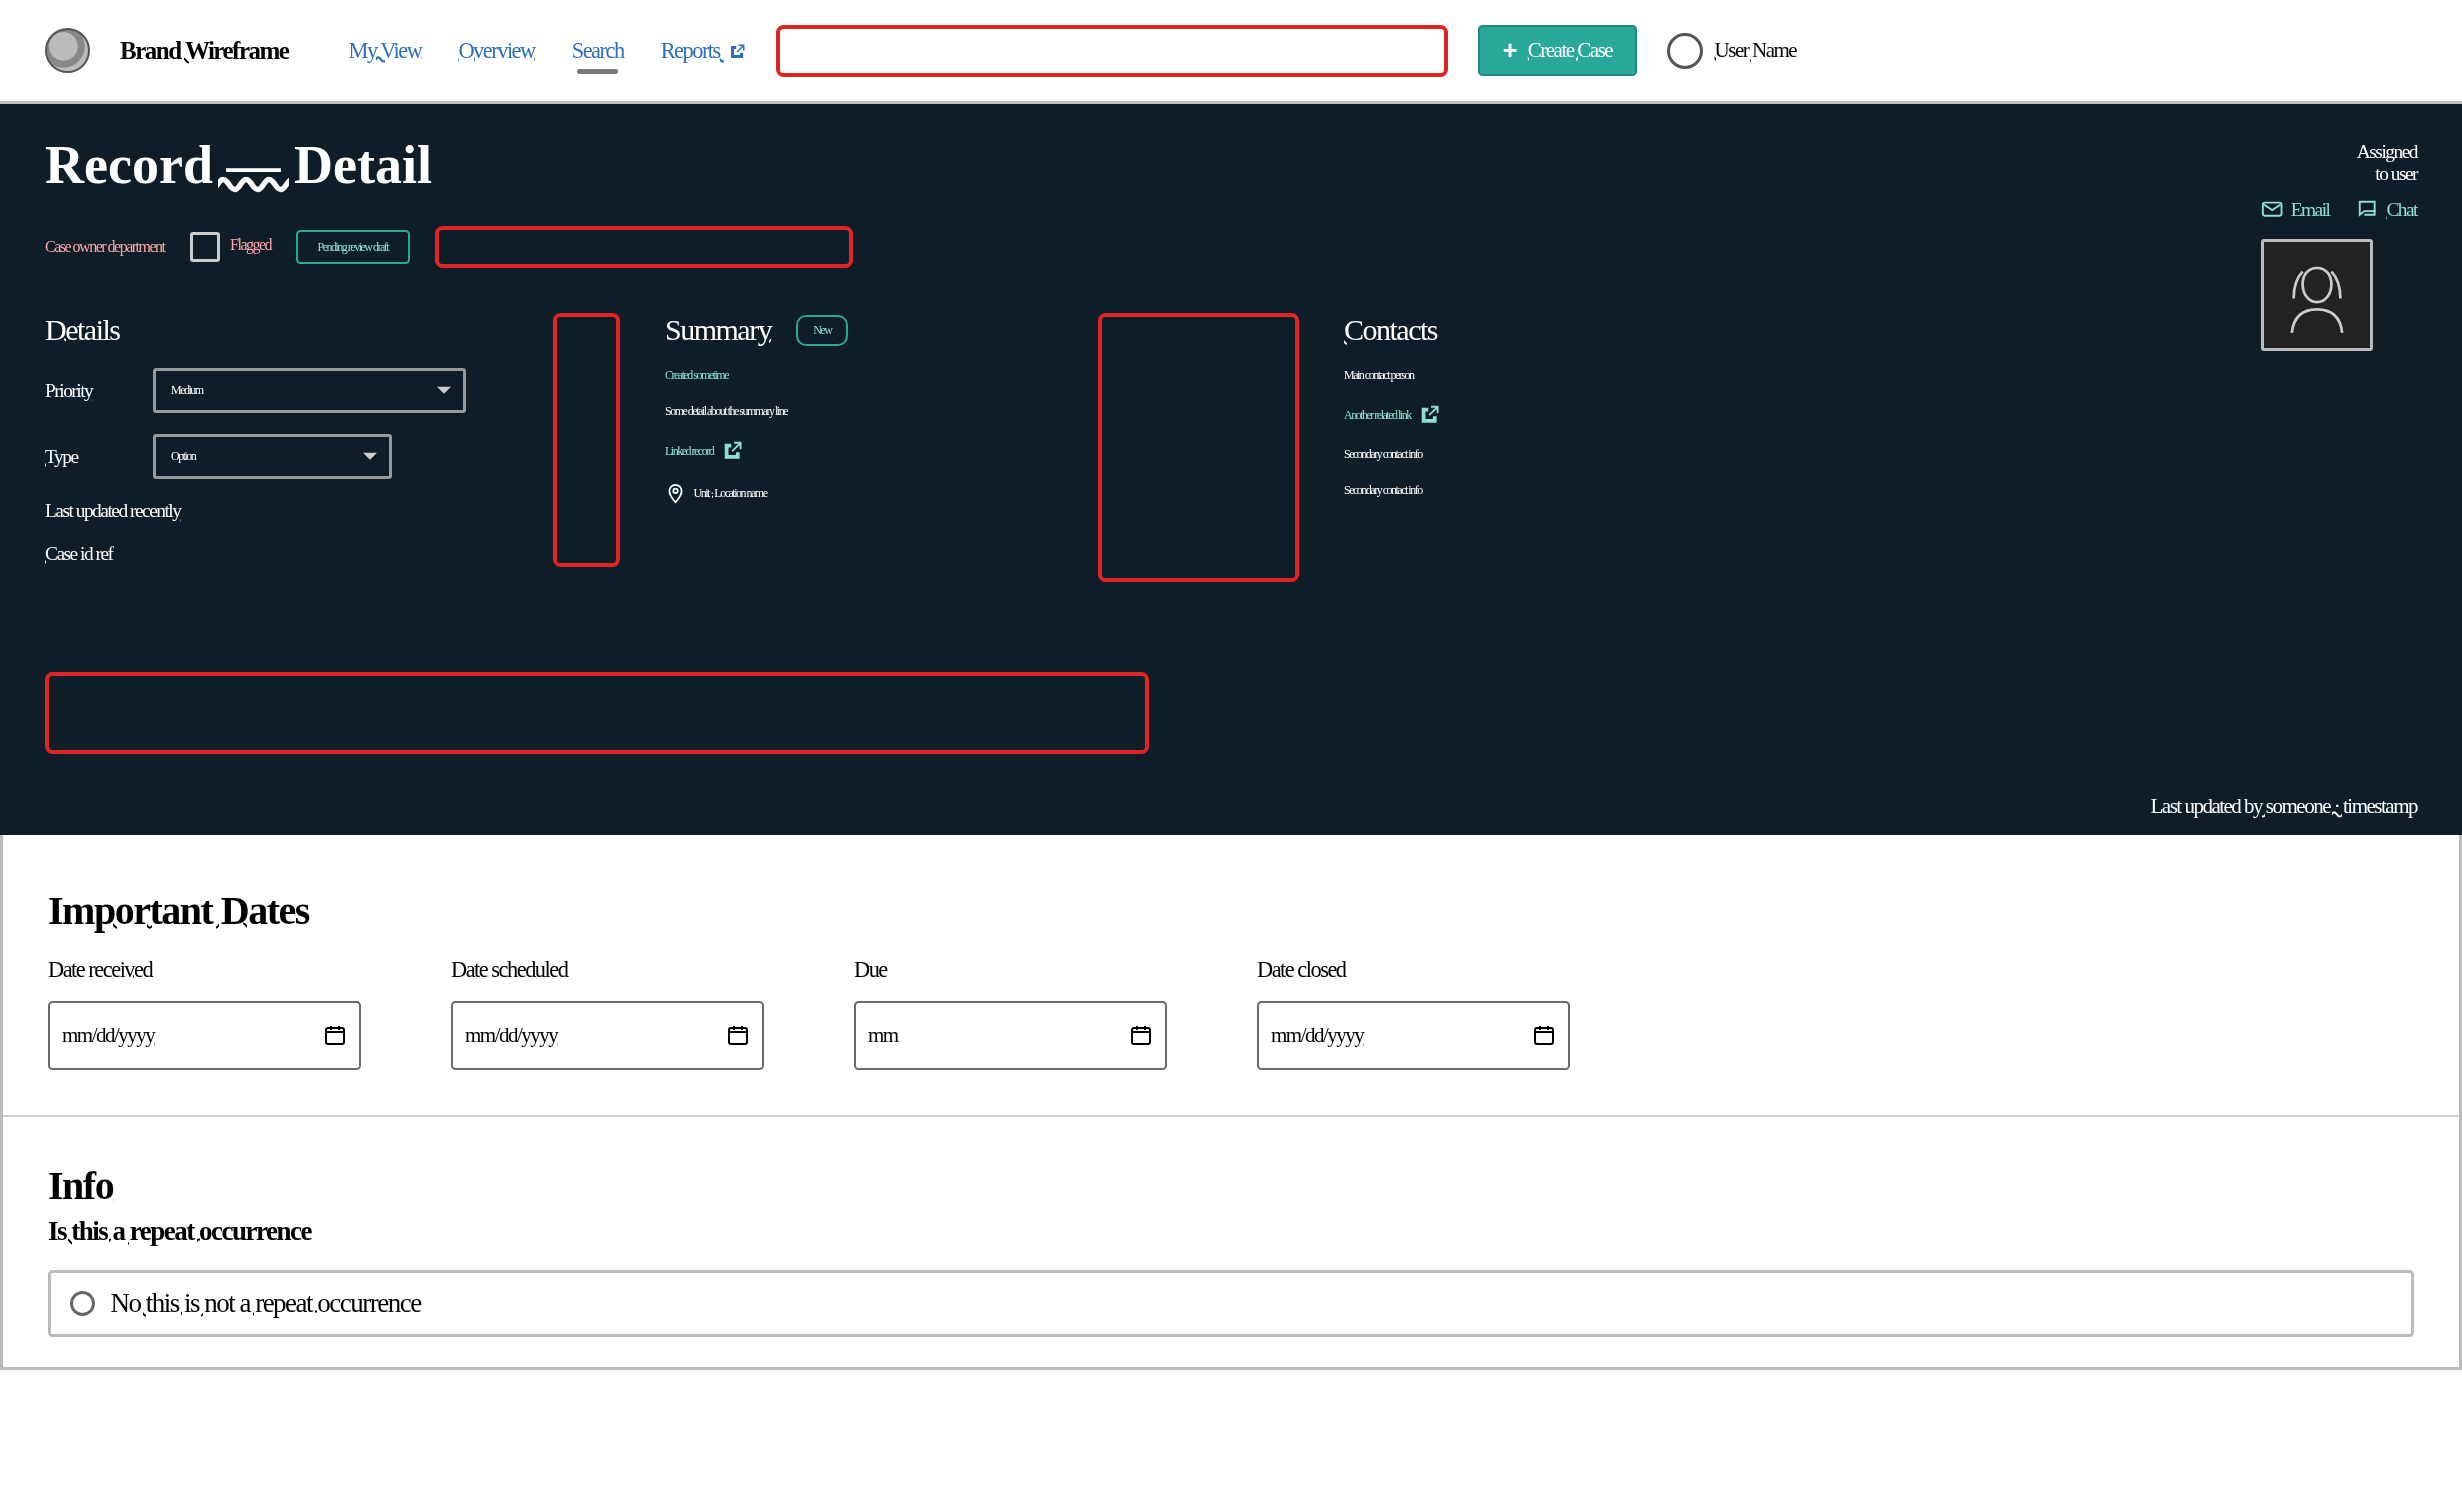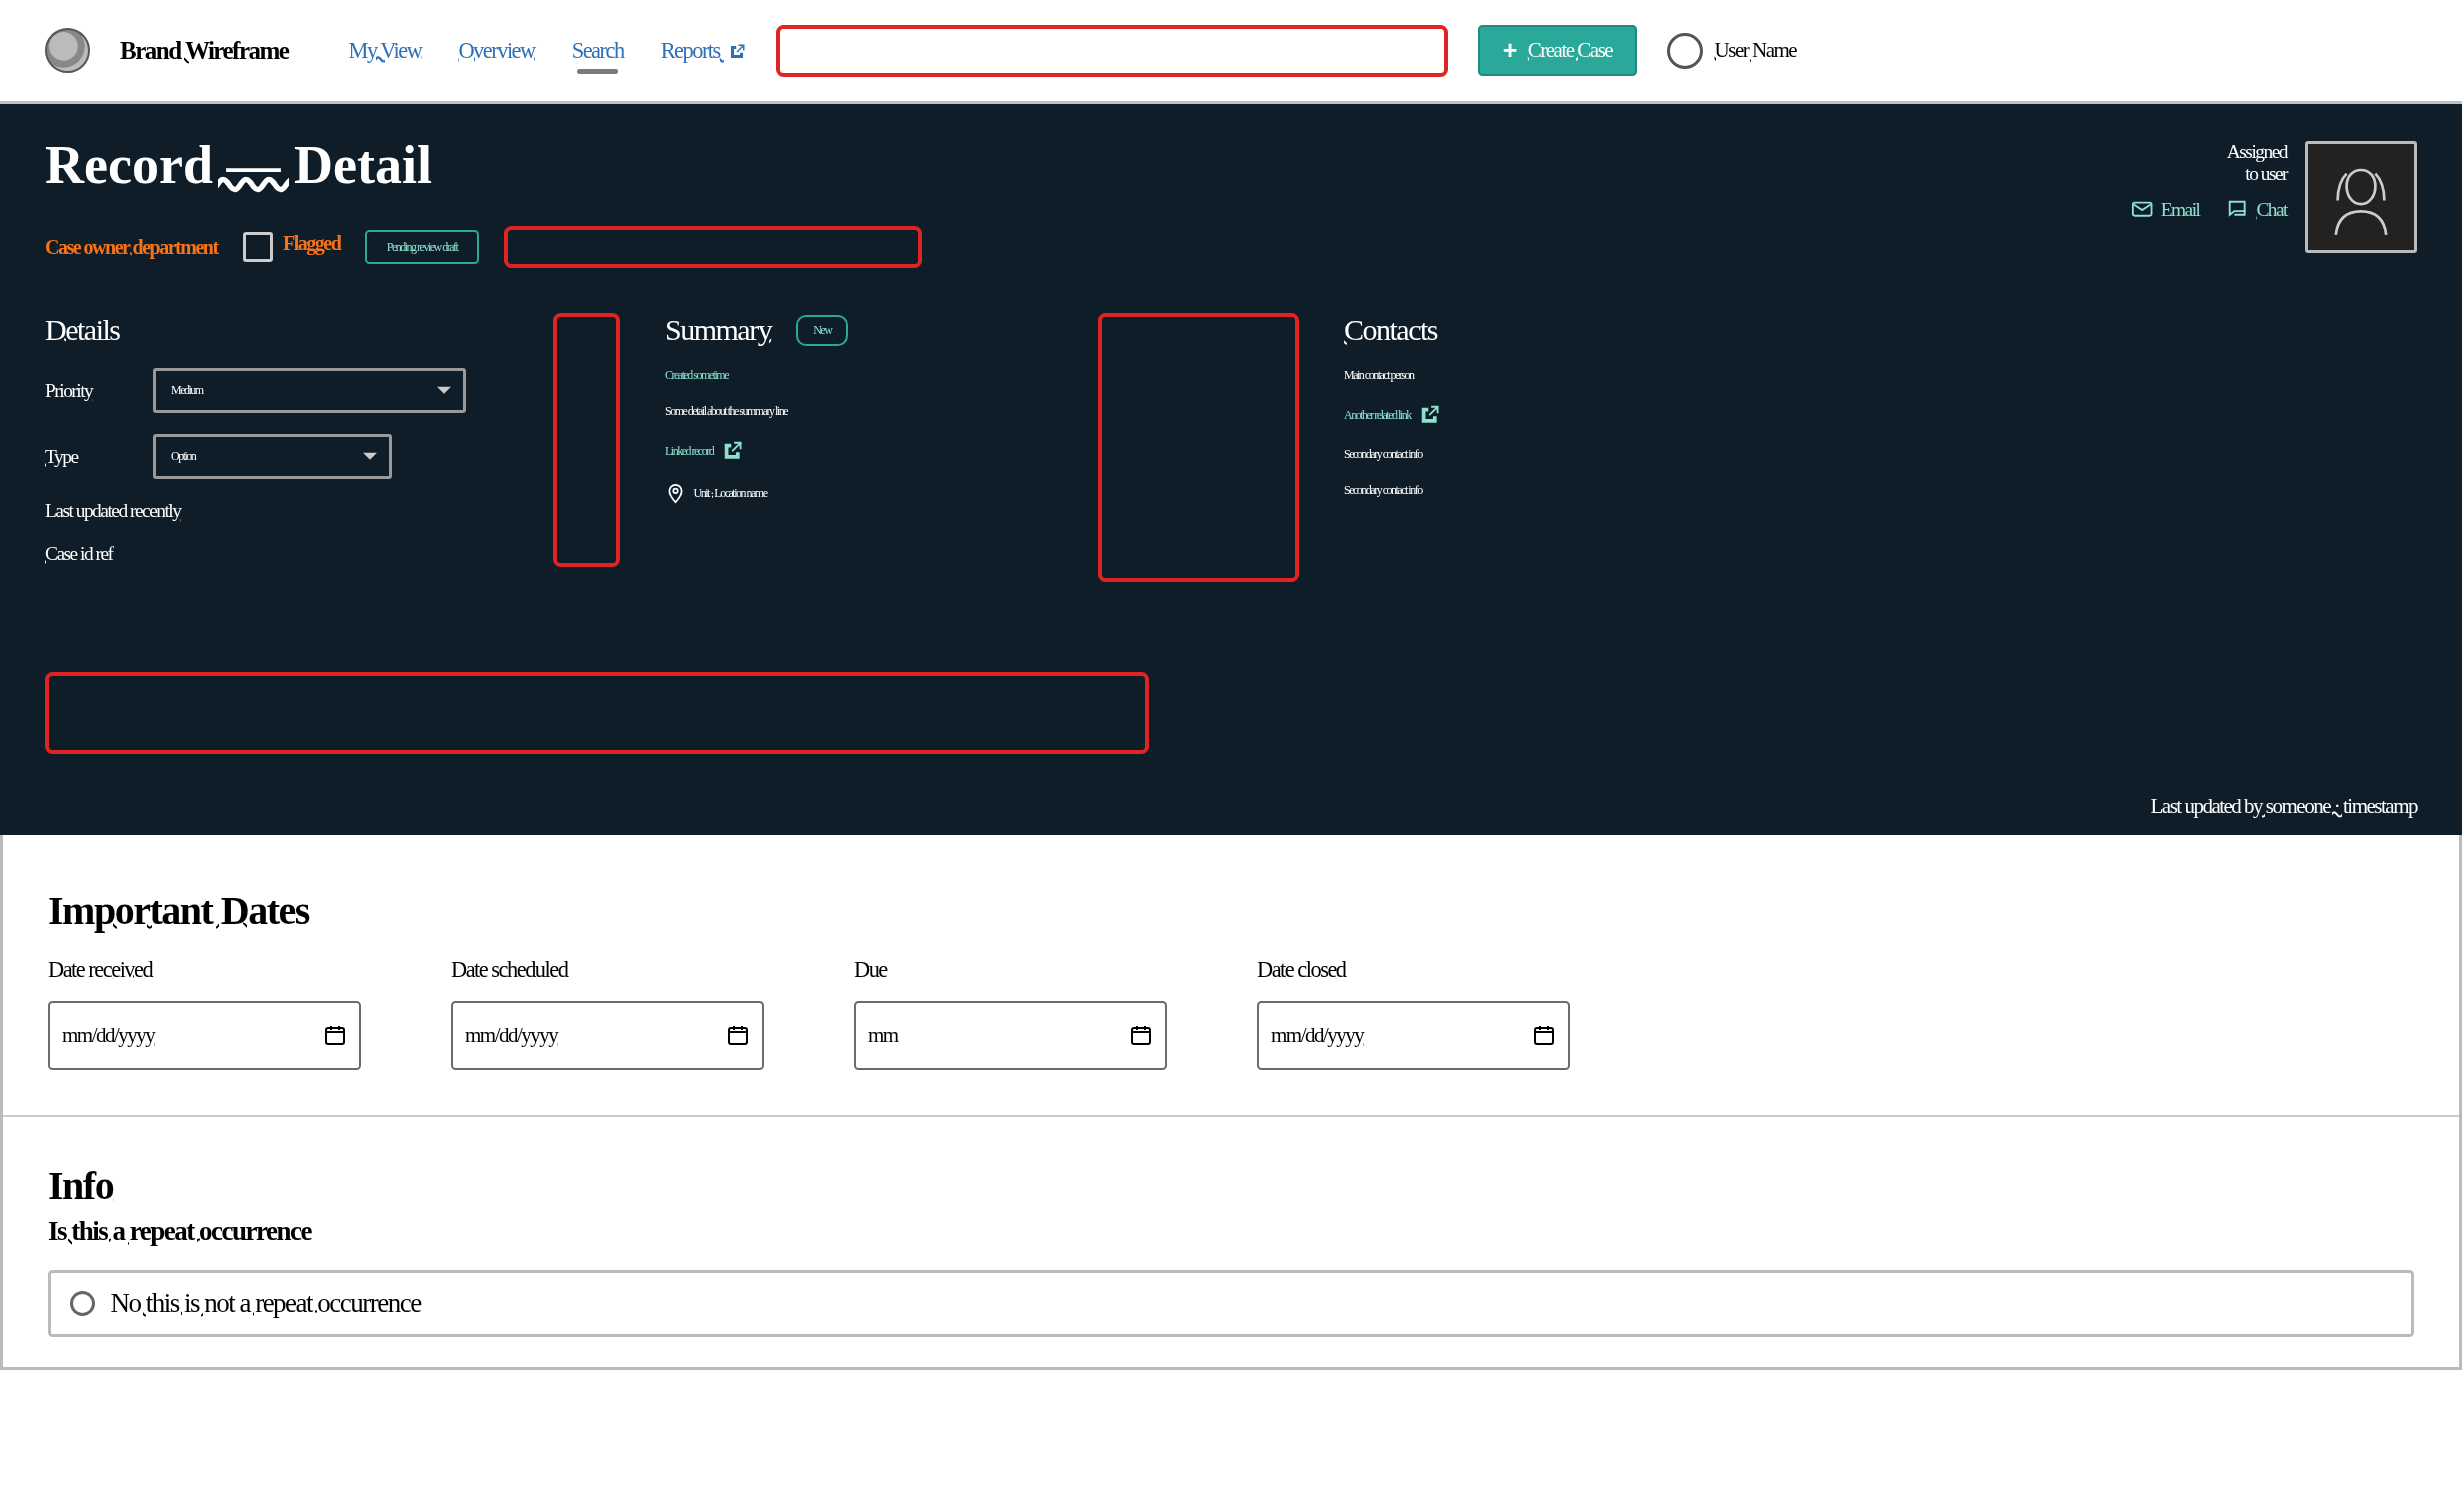--- a/index.html
+++ b/index.html
@@ -35,25 +35,25 @@
   .btn-create{ display:flex; align-items:center; gap:10.4px; padding:9px 22.4px; background:var(--teal); color:#fff; border:2.2px solid var(--teal-dark); border-radius:4.5px; font-size:21px;}
   .plus{ font-size:25px; font-weight:900;}
   .userchip{ display:flex; align-items:center; gap:12px;}
   .ring{ width:36px;height:36px;border:3.7px solid #555;border-radius:50%;}
   .username{ font-size:21px;}
 
   
   .hero{ background:var(--dark); color:#fff; padding:30px 45px 30px 45px; position:relative; min-height:731px;}
   .page-title{ font-size:54px; font-weight:900; color:#fff; text-decoration:underline wavy #fff; text-underline-offset:-4.5px; margin-bottom:30px;}
   .row{ display:flex; align-items:center; gap:25px; flex-wrap:wrap;}
-  .muted{ color:#f97316; font-size:20px;font-weight:bold;}
+  .muted{ color:#fca5a5; font-size:16px;}
   .chk{ width:30px;height:30px;border:3px solid #ccc; display:inline-block; border-radius:3px; vertical-align:middle; margin-right:7.5px;}
   .pill-teal{ padding:7.5px 19.4px; color:var(--mint);}
   .pill-red{ height:42px; width:418px;}
-  .assigned{ position:absolute; right:45px; top:37px; display:flex; align-items:flex-start; gap:18px;}
+  .assigned{ position:absolute; right:45px; top:37px; display:flex; align-items:flex-start; gap:18px;flex-direction:column;}
   .assigned-txt{ text-align:right; font-size:19.4px;}
   .avatar{ width:112px;height:112px;border:3px solid #bbb; background:#222; border-radius:3px; display:flex;align-items:center;justify-content:center;}
   .avatar svg{ width:90px;height:90px; stroke:#ccc; fill:none; stroke-width:3;}
   .contact-row{ display:flex; gap:27px; margin-top:13.4px; justify-content:flex-end;}
   .contact-row span{ color:var(--mint); font-size:19.4px; display:flex; align-items:center; gap:7.5px;}
   .ico{ width:22.4px;height:22.4px;display:inline-block;}
 
   .cols{ display:flex; gap:45px; margin-top:45px; align-items:flex-start;}
   .col{ display:flex; flex-direction:column; gap:21px; min-width:463px;}
   .col .hdr{ font-size:30px; color:#fff;}

